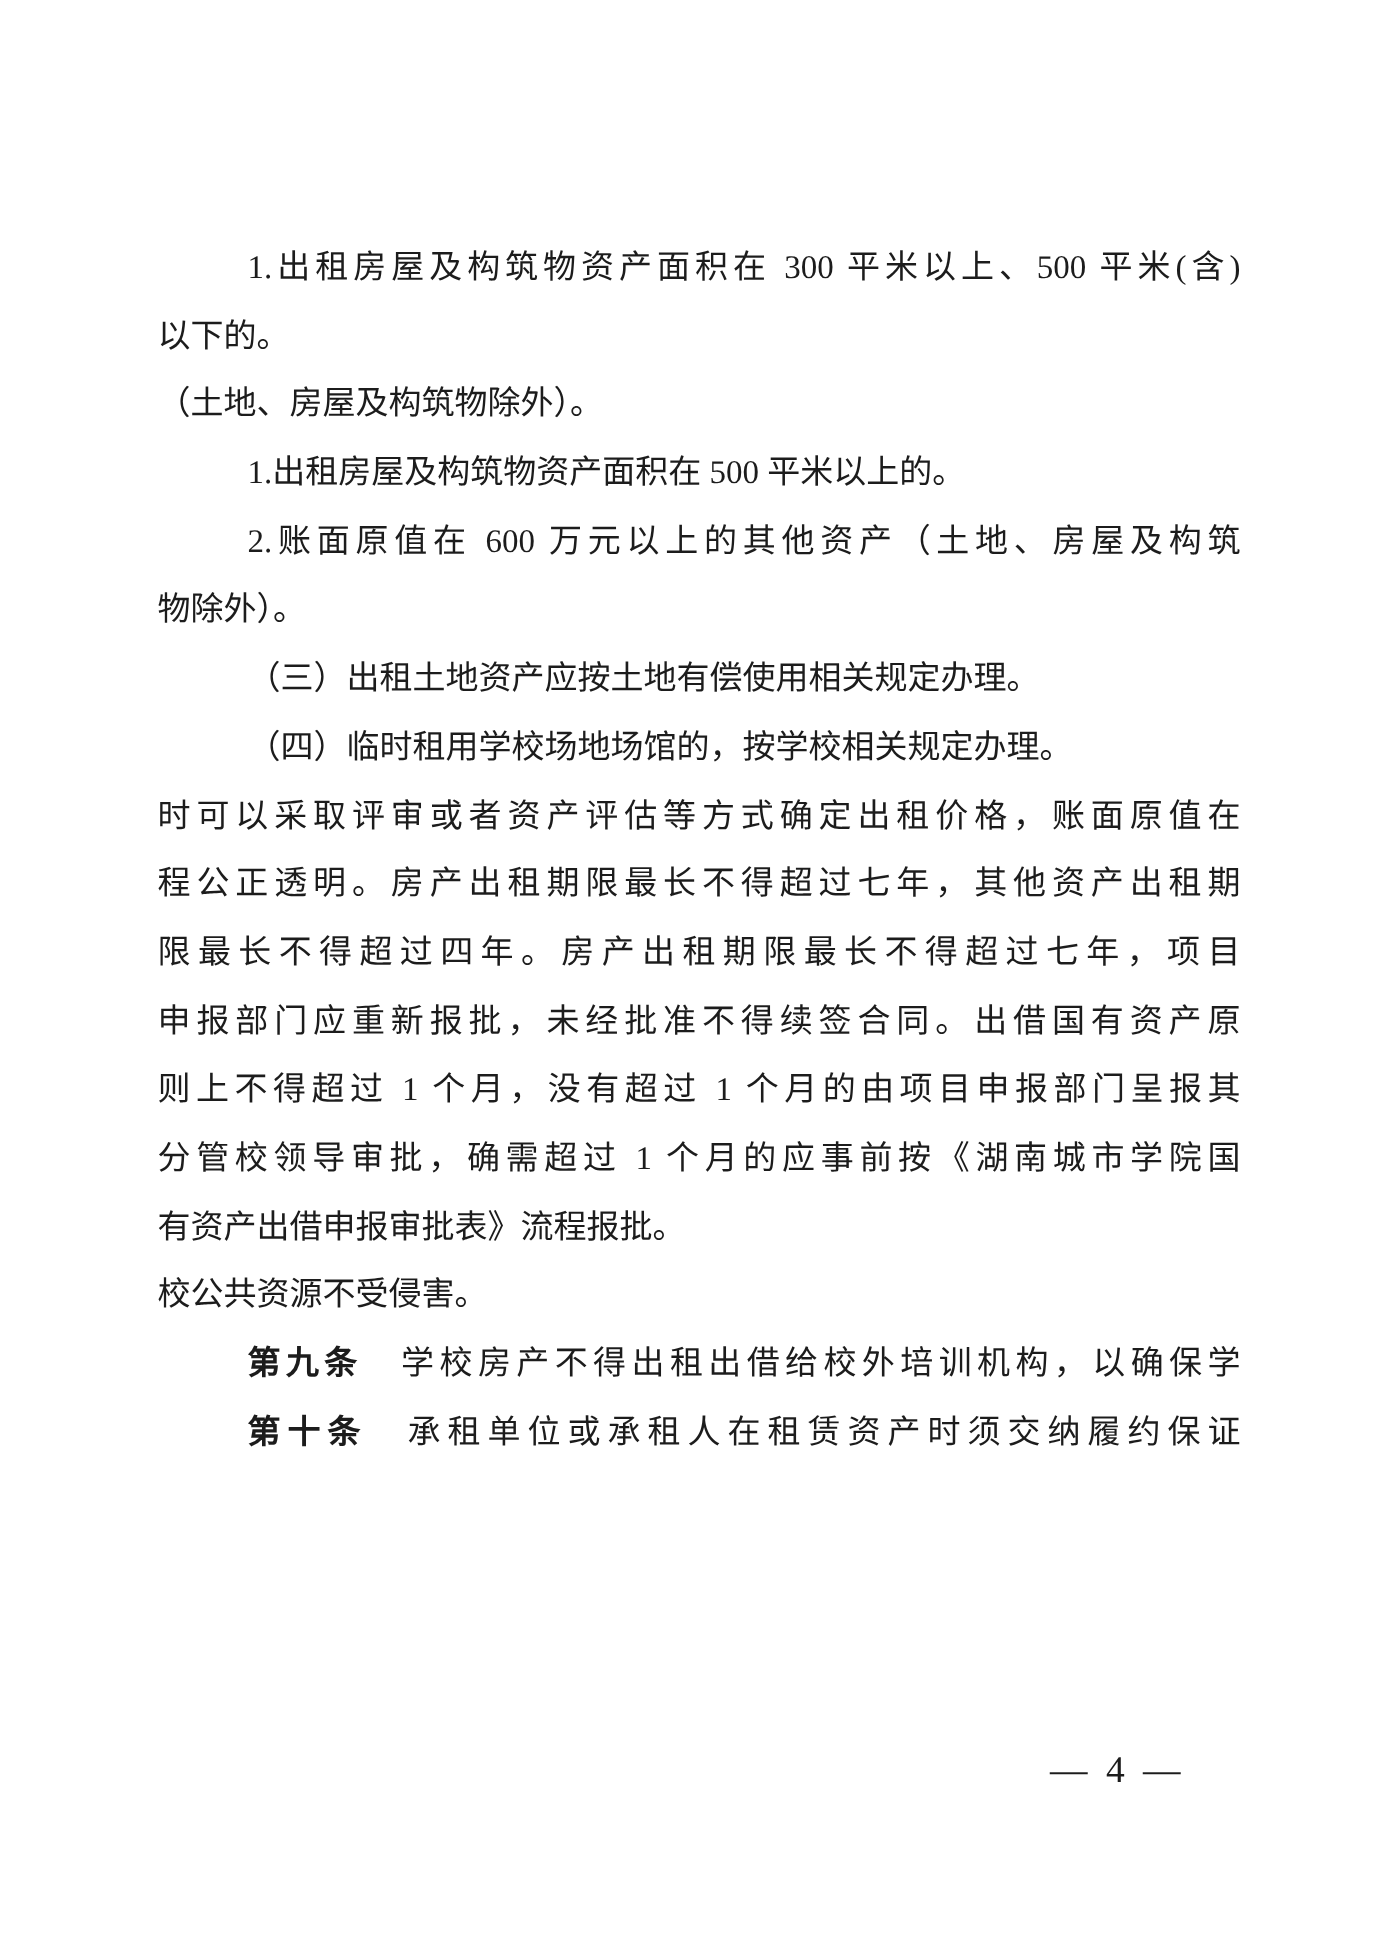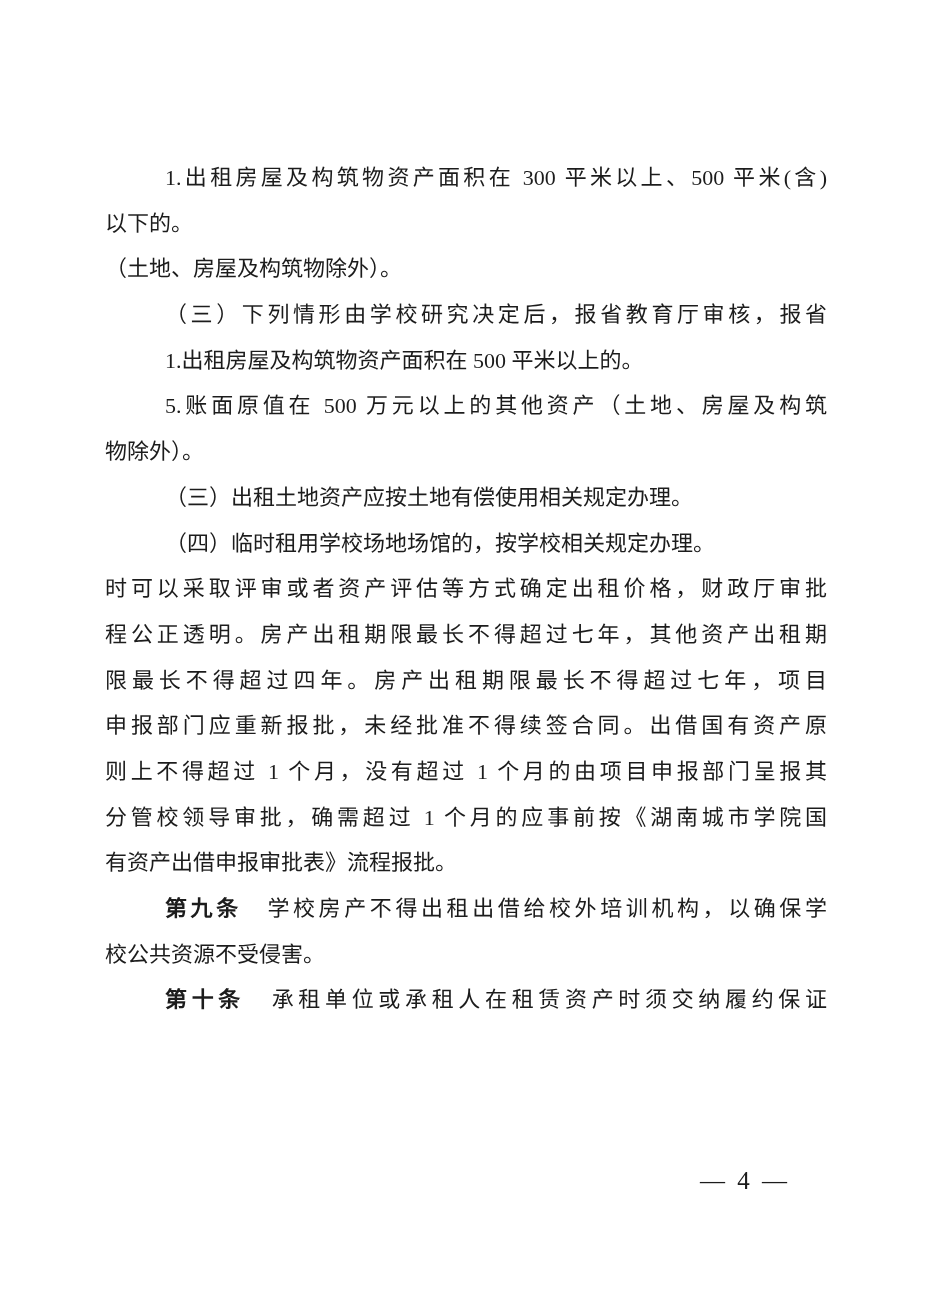--- a/index.html
+++ b/index.html
@@ -56,31 +56,30 @@
   }
 </style>
 </head>
 <body>
 
 <div class="page">
   <div class="text-block" id="body-lines">
       <div class="line indent justify">1.出租房屋及构筑物资产面积在 300 平米以上、500 平米(含)</div>
       <div class="line">以下的。</div>
       <div class="line">（土地、房屋及构筑物除外）。</div>
-      <div class="line indent justify">（三）下列情形由学校研究决定后，报省教育厅审核，报省</div>
       <div class="line indent">1.出租房屋及构筑物资产面积在 500 平米以上的。</div>
-      <div class="line indent justify">5.账面原值在 500 万元以上的其他资产（土地、房屋及构筑</div>
+      <div class="line indent justify">2.账面原值在 600 万元以上的其他资产（土地、房屋及构筑</div>
       <div class="line">物除外）。</div>
       <div class="line indent">（三）出租土地资产应按土地有偿使用相关规定办理。</div>
       <div class="line indent">（四）临时租用学校场地场馆的，按学校相关规定办理。</div>
-      <div class="line justify">时可以采取评审或者资产评估等方式确定出租价格，财政厅审批</div>
+      <div class="line justify">时可以采取评审或者资产评估等方式确定出租价格，账面原值在</div>
       <div class="line justify">程公正透明。房产出租期限最长不得超过七年，其他资产出租期</div>
       <div class="line justify">限最长不得超过四年。房产出租期限最长不得超过七年，项目</div>
       <div class="line justify">申报部门应重新报批，未经批准不得续签合同。出借国有资产原</div>
       <div class="line justify">则上不得超过 1 个月，没有超过 1 个月的由项目申报部门呈报其</div>
       <div class="line justify">分管校领导审批，确需超过 1 个月的应事前按《湖南城市学院国</div>
       <div class="line">有资产出借申报审批表》流程报批。</div>
+      <div class="line">校公共资源不受侵害。</div>
       <div class="line indent justify"><b>第九条</b>　学校房产不得出租出借给校外培训机构，以确保学</div>
-      <div class="line">校公共资源不受侵害。</div>
       <div class="line indent justify"><b>第十条</b>　承租单位或承租人在租赁资产时须交纳履约保证</div>
     </div>
   <div class="footer">— 4 —</div>
 </div>
 
 </body></html>

